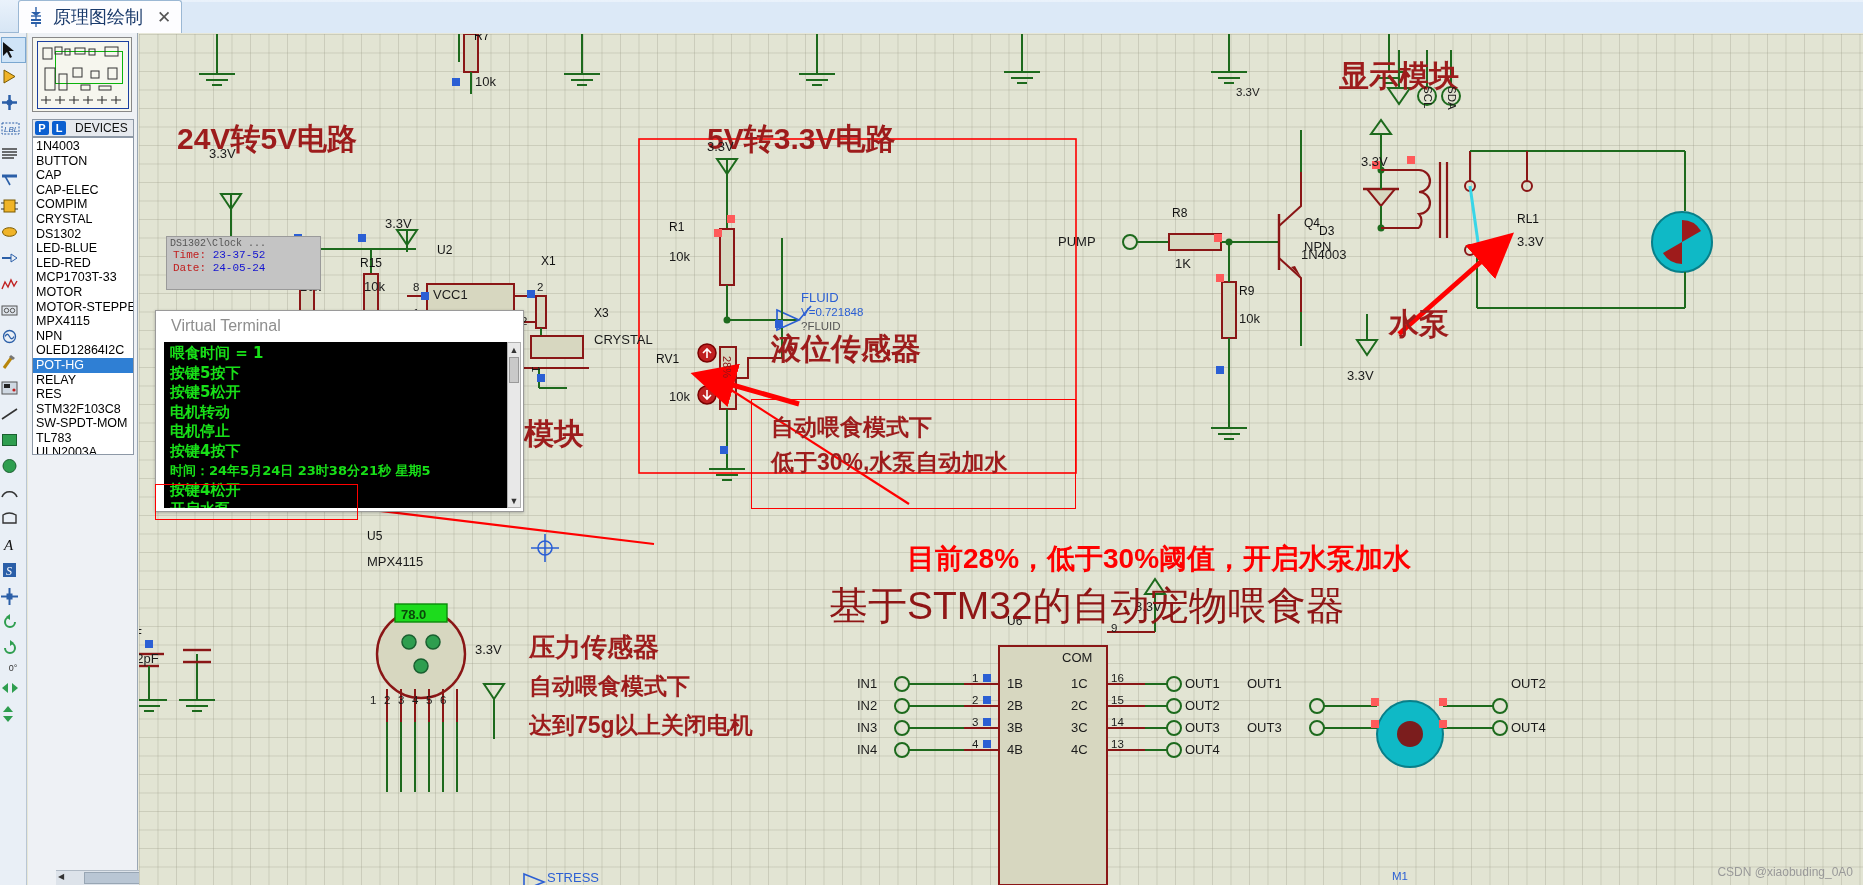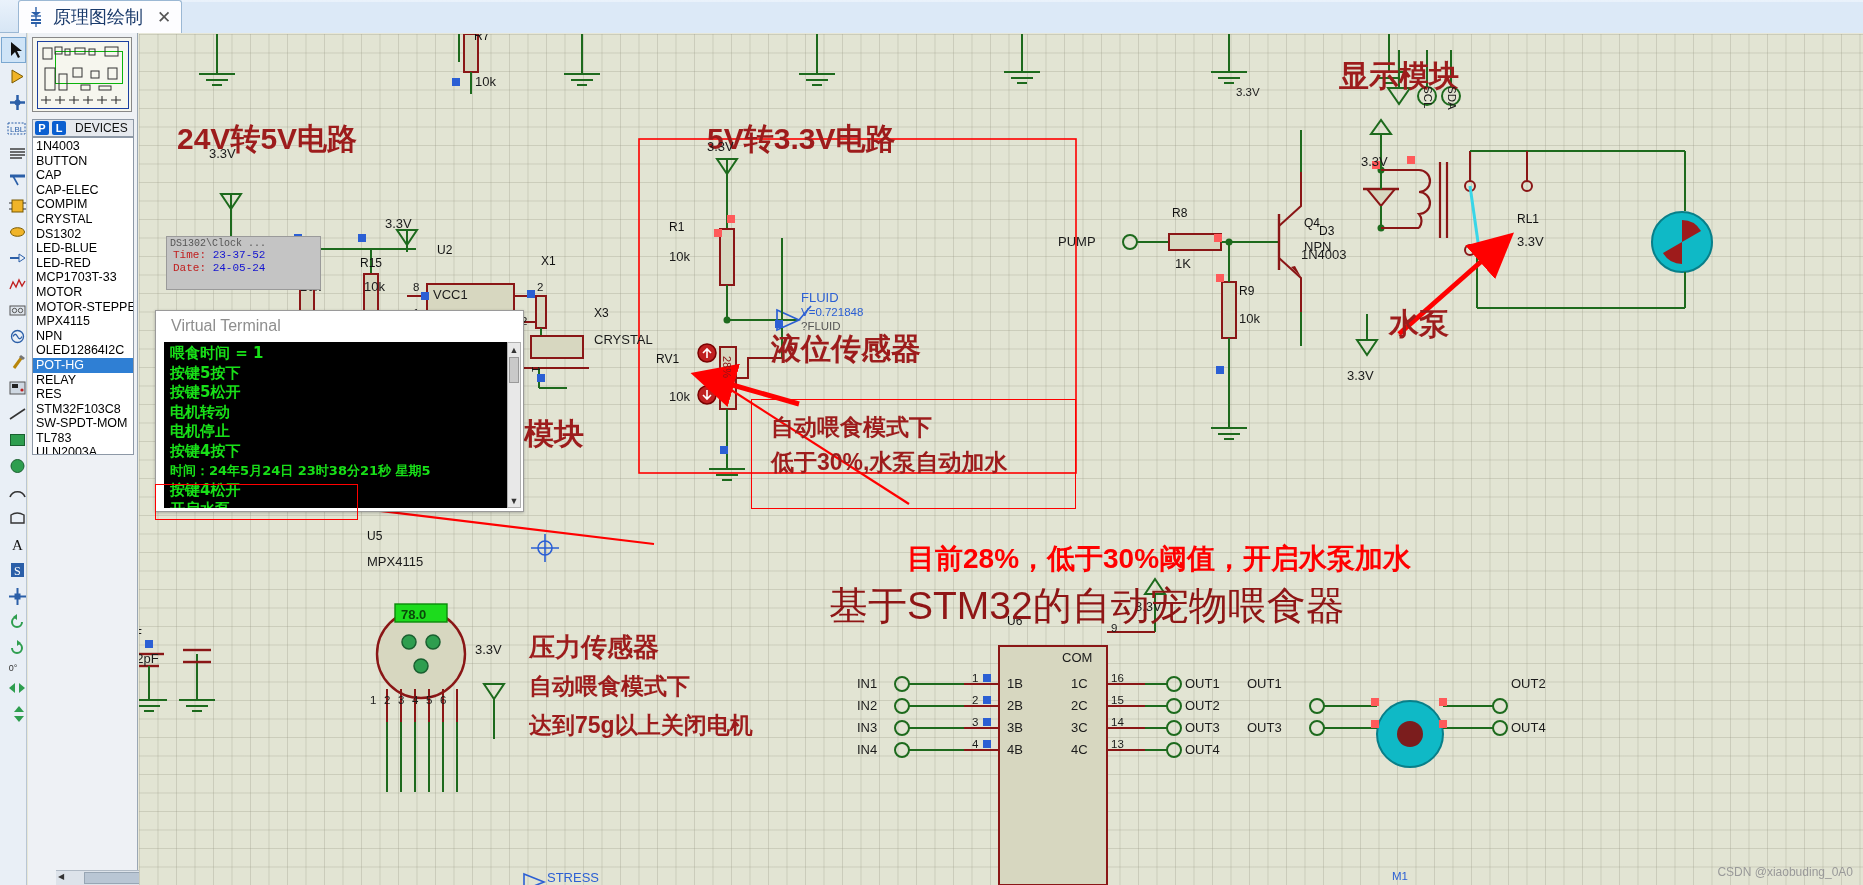--- a/index.html
+++ b/index.html
@@ -32,21 +32,21 @@
     background:#dce9f7; border-left:1px solid #b7cde3;
   }
 
   
   .ltoolbar{
     position:absolute; left:0; top:33px; width:27px; height:852px;
     background:#e9eff6; border-right:1px solid #b9c6d4;
     display:flex; flex-direction:column; align-items:center;
     padding-top:4px;
   }
-  .tbtn{ width:25px; height:26px; display:flex; align-items:center; justify-content:flex-end; cursor:pointer;}
+  .tbtn{ width:25px; height:26px; display:flex; align-items:center; justify-content:flex-start; cursor:pointer;font-style:italic;}
   .tbtn.sel{ background:#cfe4f7; border:1px solid #7aa7d0; }
   .tbtn svg{ display:block; }
   .rot-label{ font-size:9px; color:#333; margin-top:2px;}
 
   
   .devpanel{
     position:absolute; left:28px; top:33px; width:110px; height:852px;
     background:#eef1f5; border-right:1px solid #9aa7b4;
   }
   .preview{

